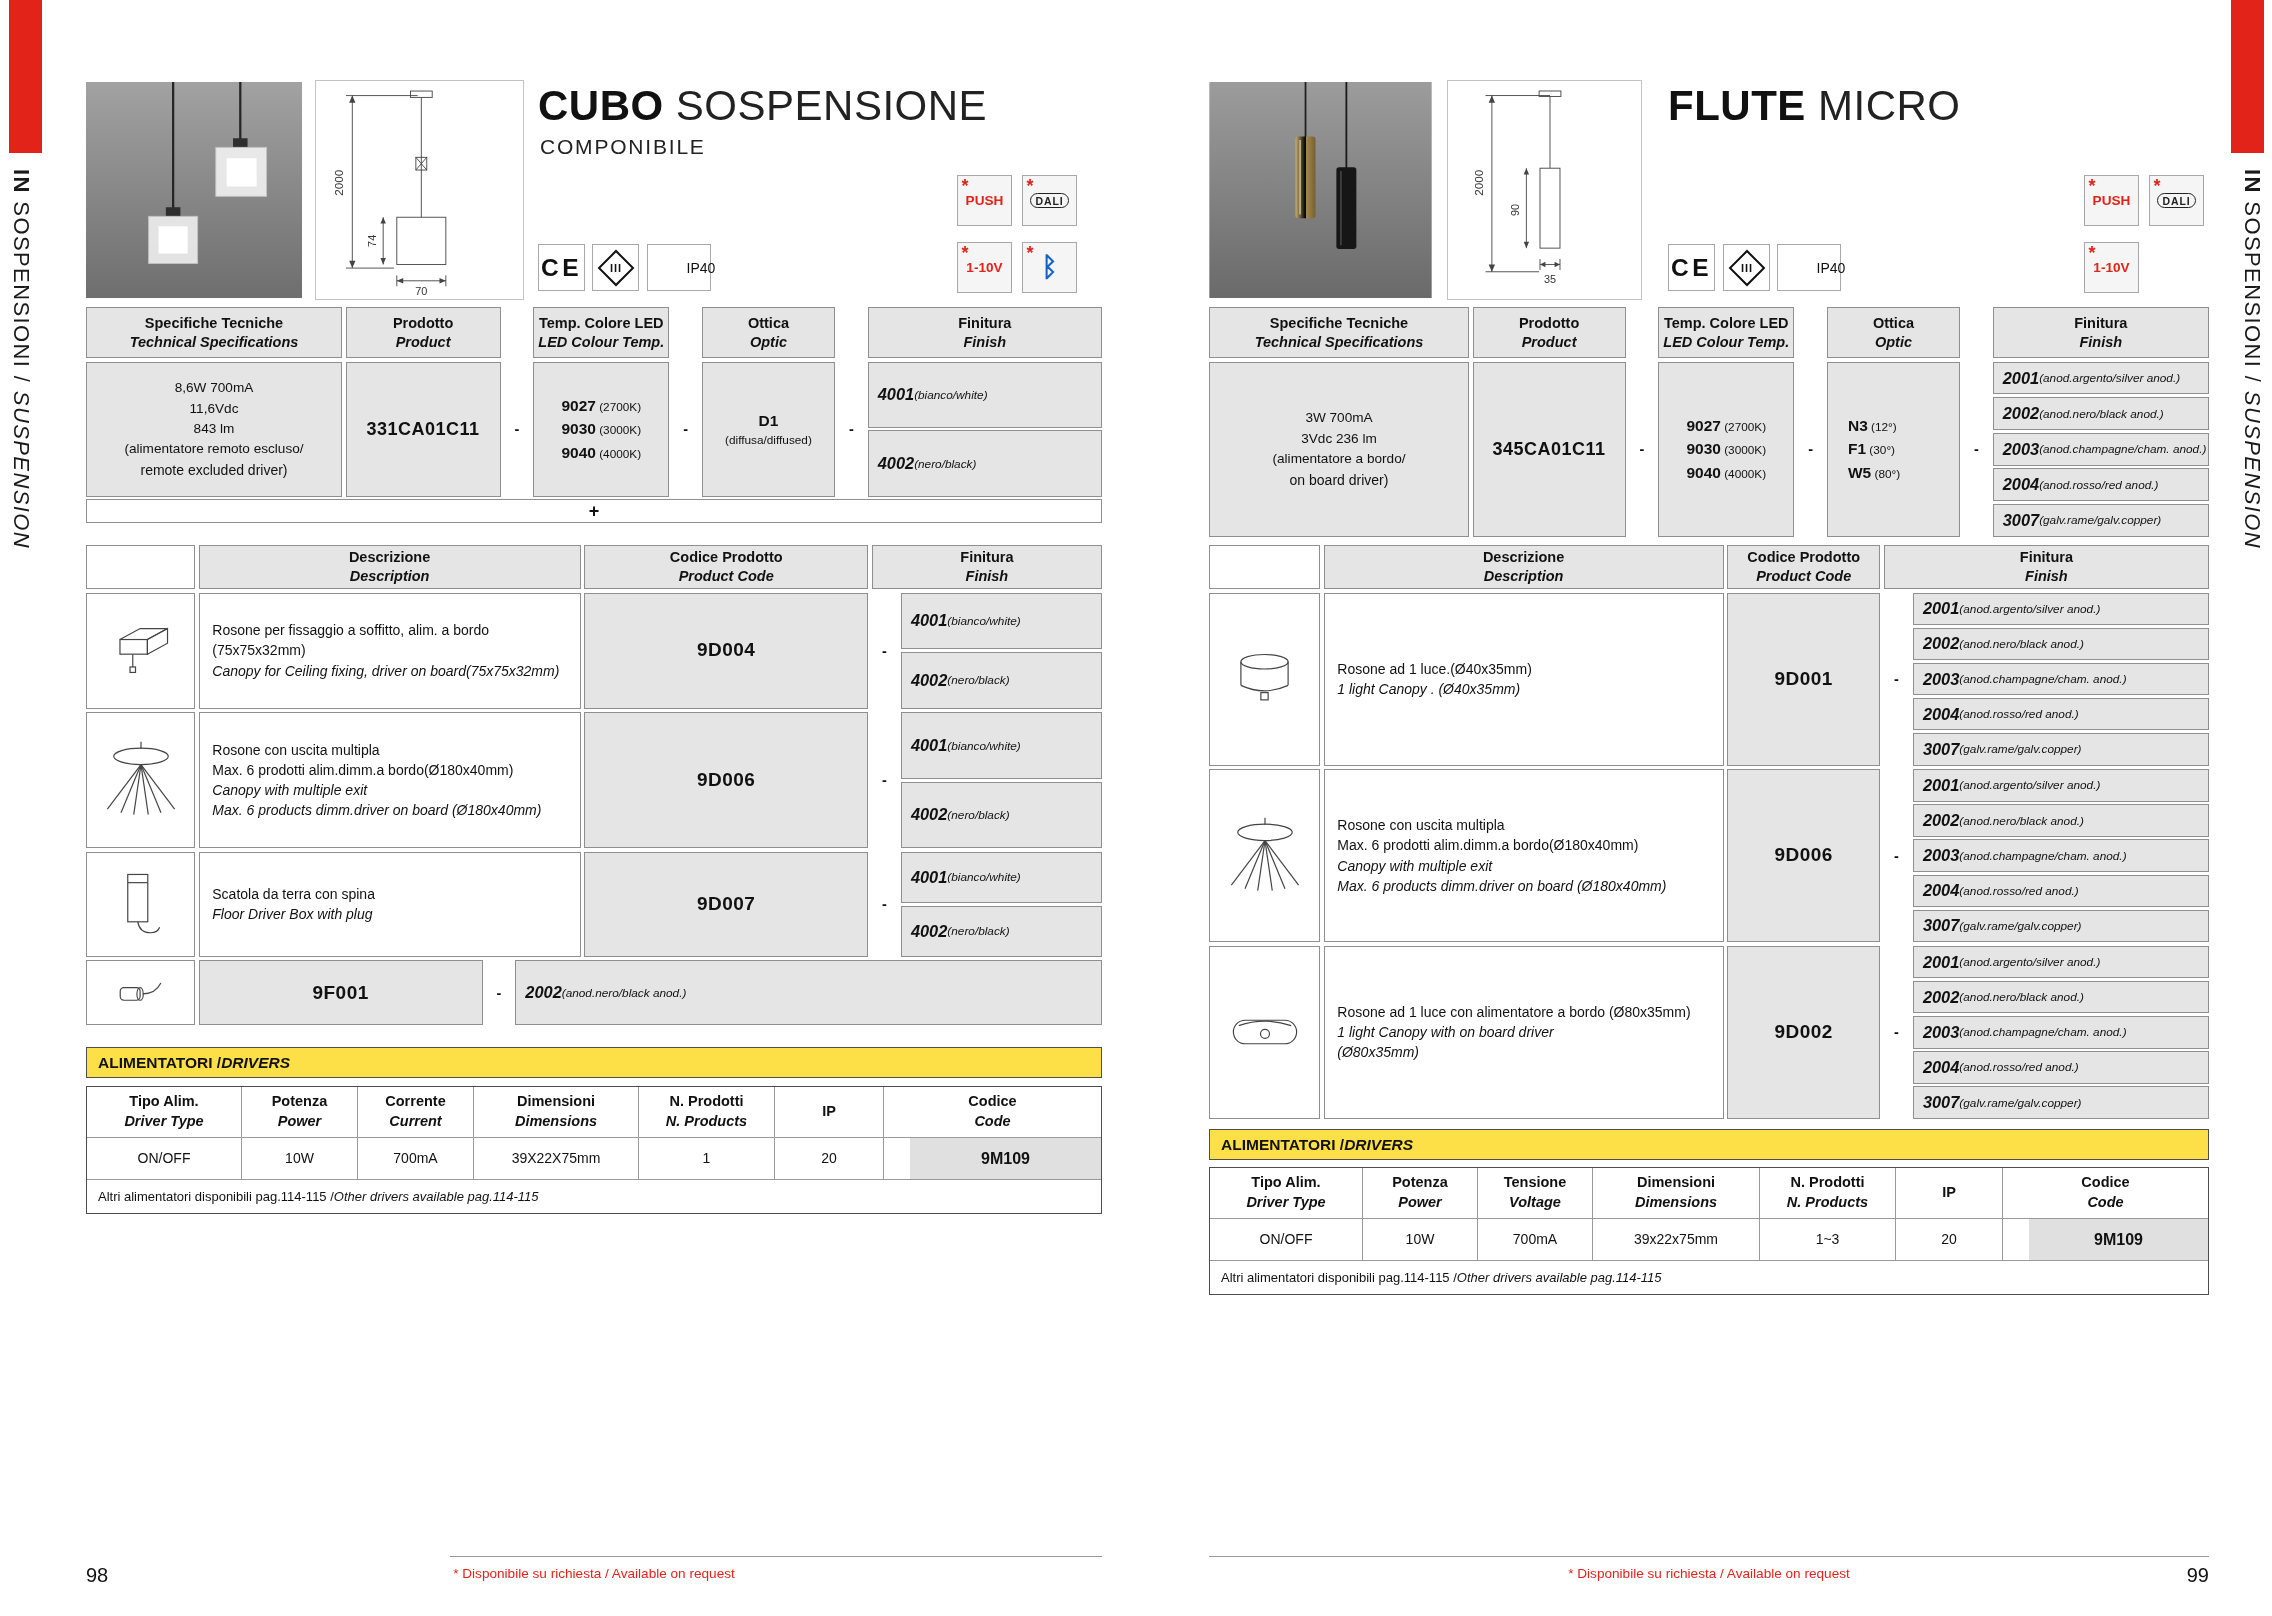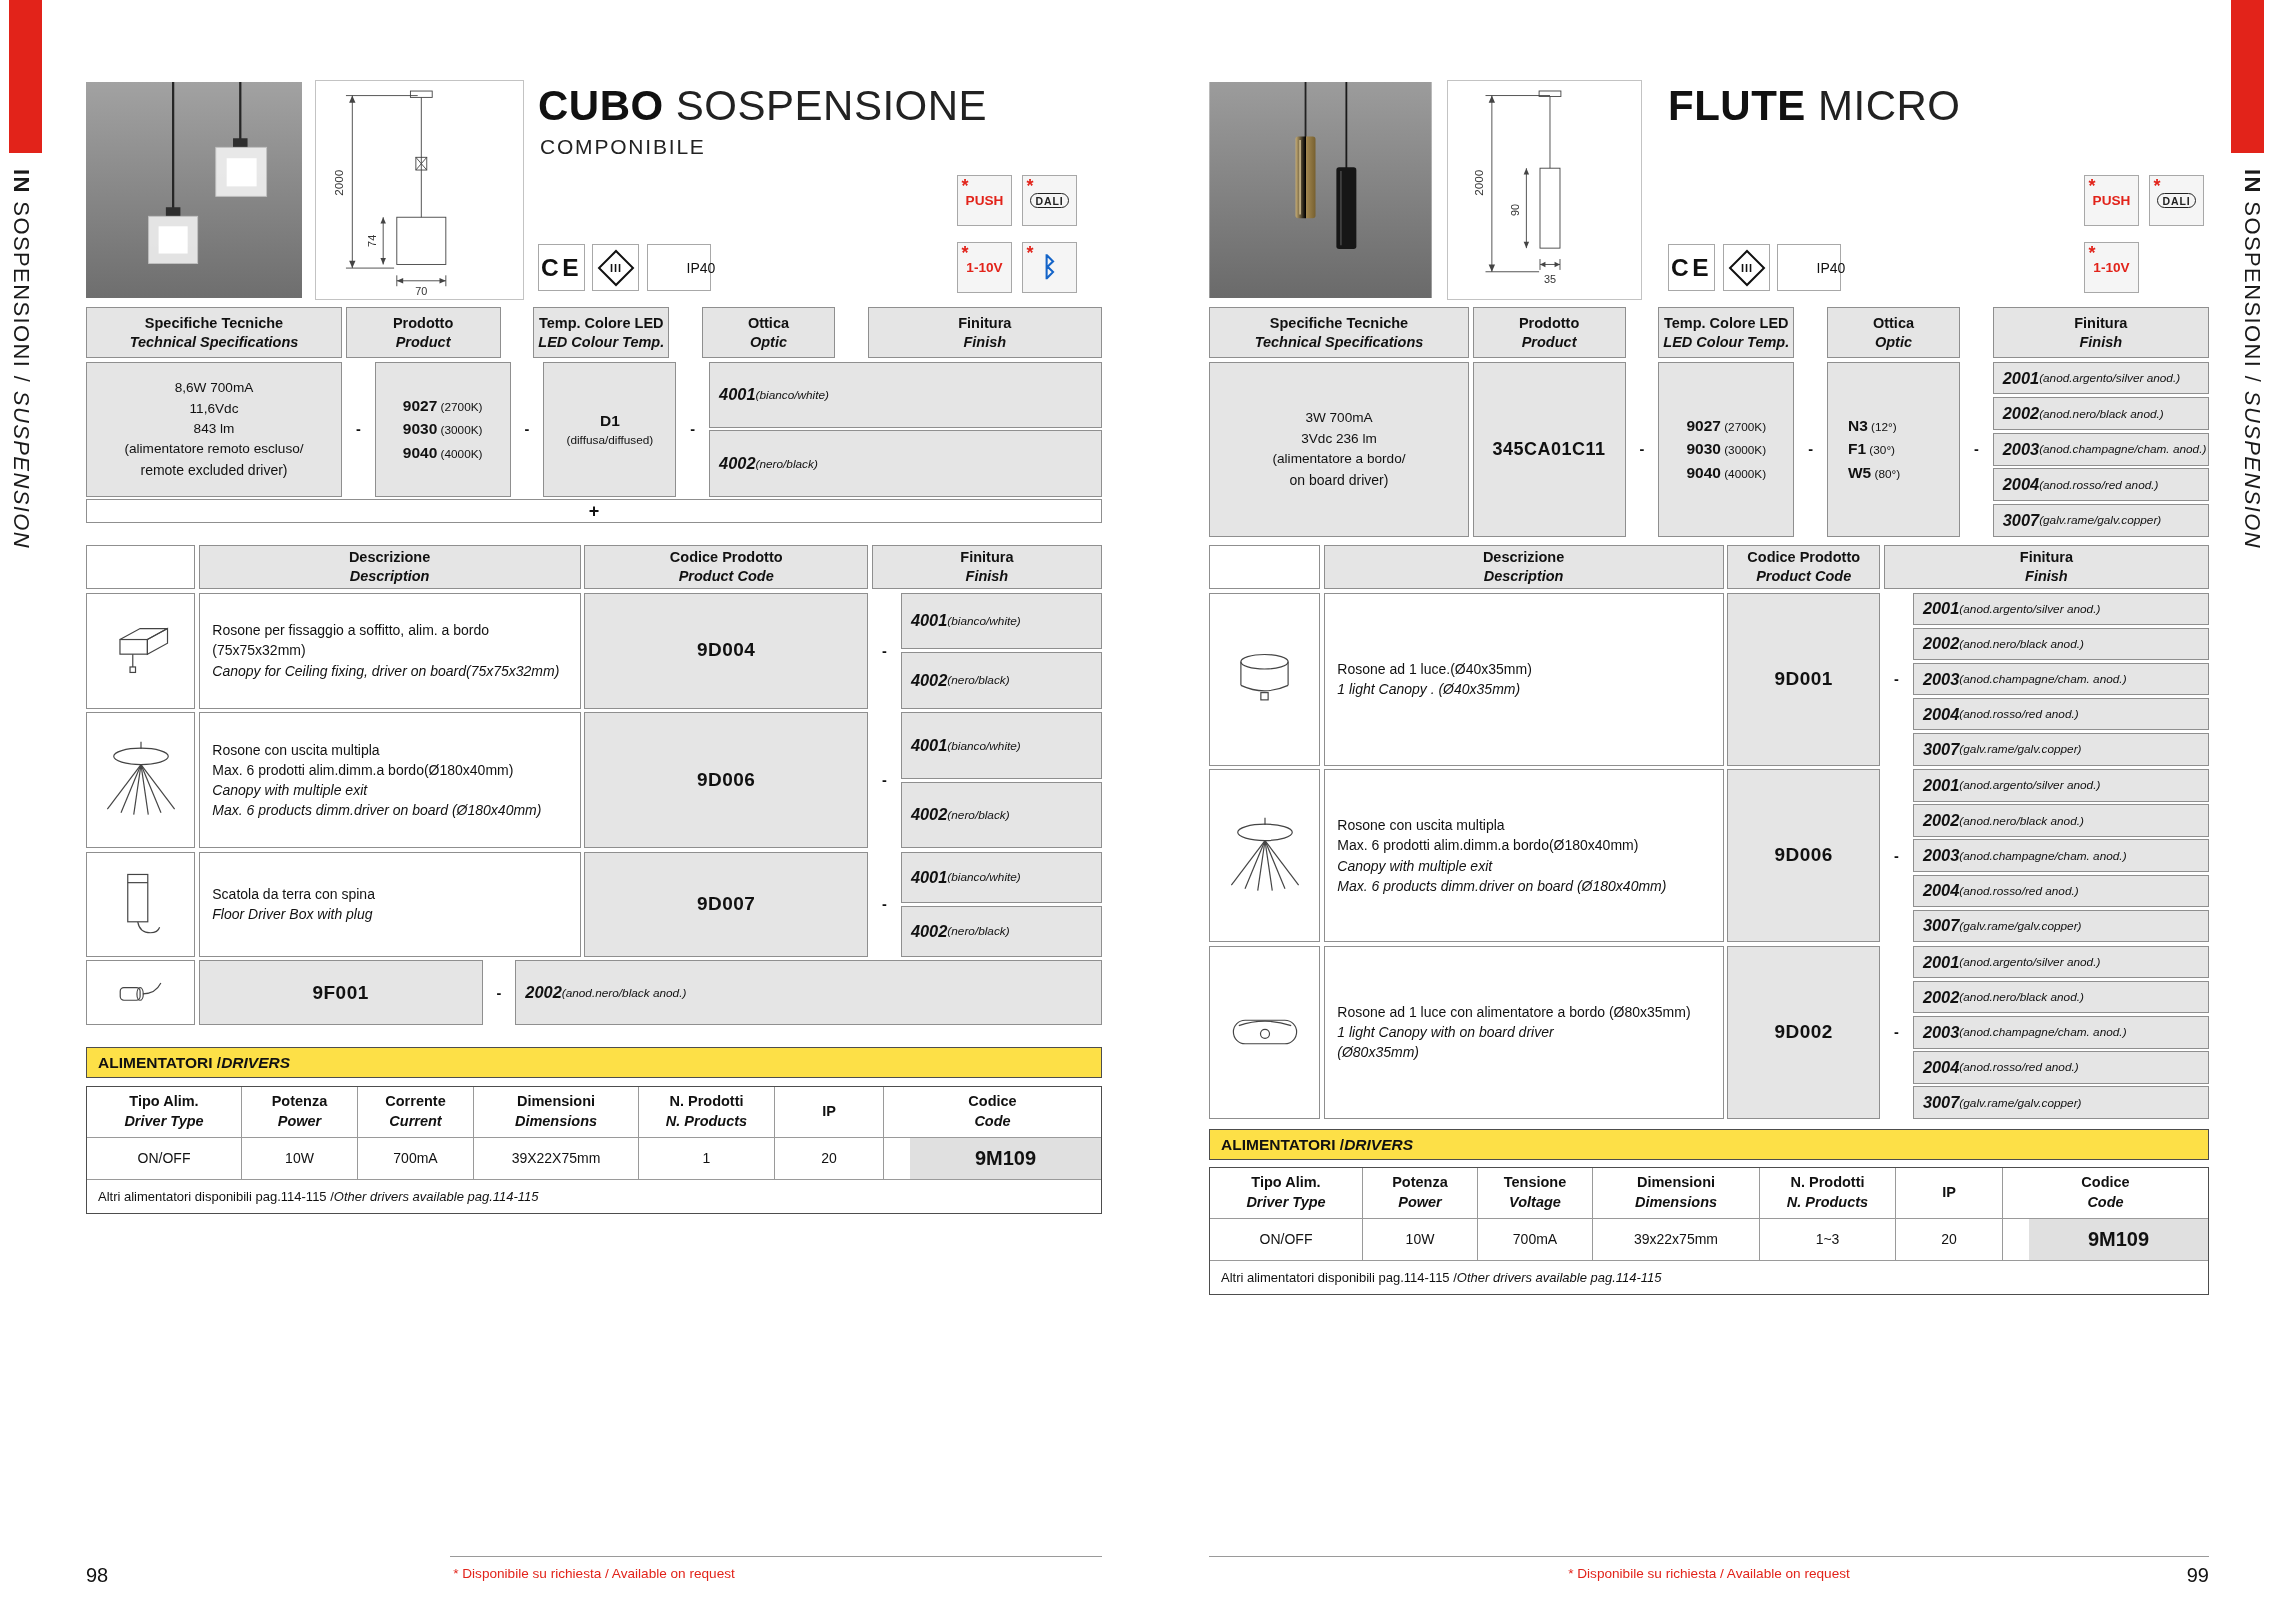--- a/index.html
+++ b/index.html
@@ -67,21 +67,21 @@
 
   .drv{ position:absolute; border:1.4px solid var(--dk); background:#fff; }
   .drow{ display:flex; }
   .dcell{ border-right:0.9px solid #9a9a9a; display:flex; flex-direction:column; align-items:center;
           justify-content:center; text-align:center; font-size:14px; line-height:1.35; }
   .dcell:last-child{ border-right:none; }
   .dhead{ height:51px; border-bottom:0.9px solid #9a9a9a; }
   .dhead .dcell{ font-weight:bold; font-size:14.5px; }
   .dhead .en{ font-style:italic; }
   .dbody{ height:42px; border-bottom:0.9px solid #9a9a9a; }
-  .codecell{ background:#e0e0e0; font-weight:bold; font-size:20px;margin-left:26px; }
+  .codecell{ background:#e0e0e0; font-weight:bold; font-size:16px;margin-left:26px; }
   .dnote{ height:33px; display:flex; align-items:center; padding:0 11px; font-size:13px; }
   .dnote .en{ font-style:italic; }
 
   .hr{ position:absolute; height:0.9px; background:#9a9a9a; }
   .foot{ position:absolute; color:var(--red); font-size:13.6px; text-align:center; }
   .pnum{ position:absolute; font-size:20px; color:#111; }
 
   svg text{ font-family:"Liberation Sans",sans-serif; }
 </style>
 </head>
@@ -210,20 +210,23 @@
         </div>
     </div>
     <div class="trow mt" style="height:135px">
       <div class="cc" style="width:256px">
         <div>8,6W 700mA</div>
         <div>11,6Vdc</div>
         <div>843 lm</div>
         <div>(alimentatore remoto escluso/</div>
         <div class="desc en" style="padding:0">remote excluded driver)</div>
       </div>
+      <div class="cc" style="width:155px">
+          <span class="pcode">331CA01C11</span>
+        </div>
       <div class="dashc" style="width:25.5px">
           <span>-</span>
         </div>
       <div class="cc" style="width:136px">
         <div class="tline"><b>9027</b><span class="sm"> (2700K)</span></div>
         <div class="tline"><b>9030</b><span class="sm"> (3000K)</span></div>
         <div class="tline"><b>9040</b><span class="sm"> (4000K)</span></div>
       </div>
       <div class="dashc" style="width:25.5px">
           <span>-</span>

